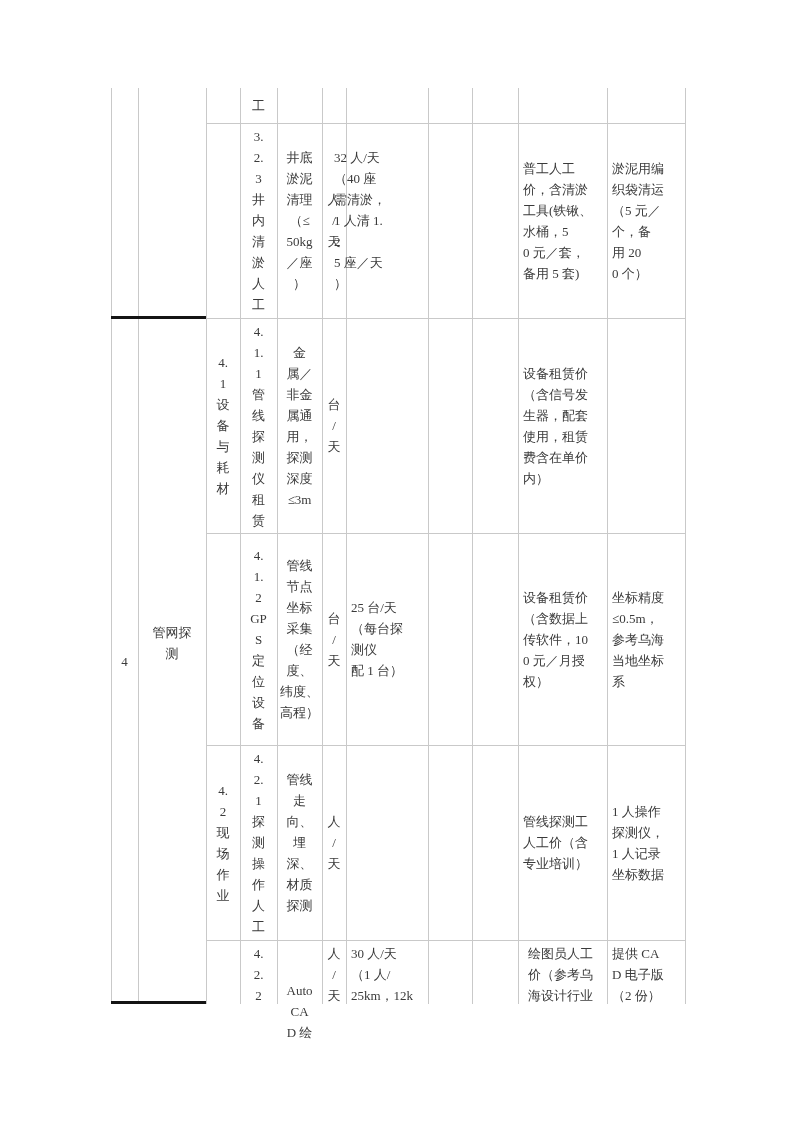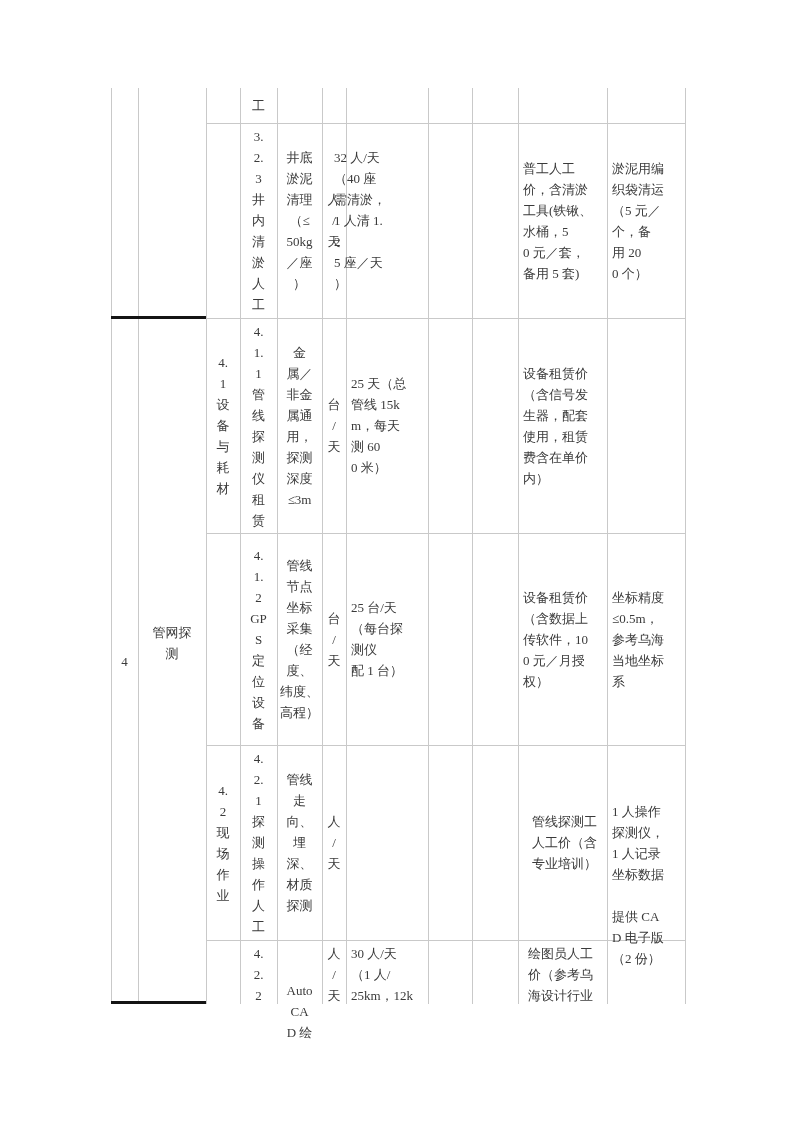--- a/index.html
+++ b/index.html
@@ -109,25 +109,20 @@
 属／
 非金
 属通
 用，
 探测
 深度
 ≤3m</div>
     <div class="cell" style="left:211px;top:230px;width:24px;height:215px">台
 /
 天</div>
-    <div class="cell lft" style="left:235px;top:230px;width:82px;height:215px">25 天（总
-管线 15k
-m，每天
-测 60
-0 米）</div>
     <div class="cell lft" style="left:407px;top:230px;width:89px;height:215px">设备租赁价
 （含信号发
 生器，配套
 使用，租赁
 费含在单价
 内）</div>
 
     <div class="cell" style="left:129px;top:445px;width:37px;height:212px">4.
 1.
 2
@@ -181,21 +176,21 @@
     <div class="cell" style="left:166px;top:657px;width:45px;height:195px">管线
 走
 向、
 埋
 深、
 材质
 探测</div>
     <div class="cell" style="left:211px;top:657px;width:24px;height:195px">人
 /
 天</div>
-    <div class="cell lft" style="left:416px;top:657px;width:89px;height:195px">管线探测工
+    <div class="cell lft" style="left:407px;top:657px;width:89px;height:195px">管线探测工
 人工价（含
 专业培训）</div>
     <div class="cell lft" style="left:496px;top:657px;width:78px;height:195px">1 人操作
 探测仪，
 1 人记录
 坐标数据</div>
 
     <div class="cell topal" style="left:129px;top:852px;width:37px;height:64px">4.
 2.
 2</div>
@@ -204,18 +199,18 @@
 D 绘</div>
     <div class="cell topal" style="left:211px;top:852px;width:24px;height:64px">人
 /
 天</div>
     <div class="cell lft topal" style="left:235px;top:852px;width:82px;height:64px">30 人/天
 （1 人/
 25km，12k</div>
     <div class="cell lft topal" style="left:412px;top:852px;width:89px;height:64px">绘图员人工
 价（参考乌
 海设计行业</div>
-    <div class="cell lft topal" style="left:496px;top:815px;width:78px;height:64px">提供 CA
+    <div class="cell lft topal" style="left:496px;top:852px;width:78px;height:64px">提供 CA
 D 电子版
 （2 份）</div>
 
   </div>
 </div>
 
 </body></html>

